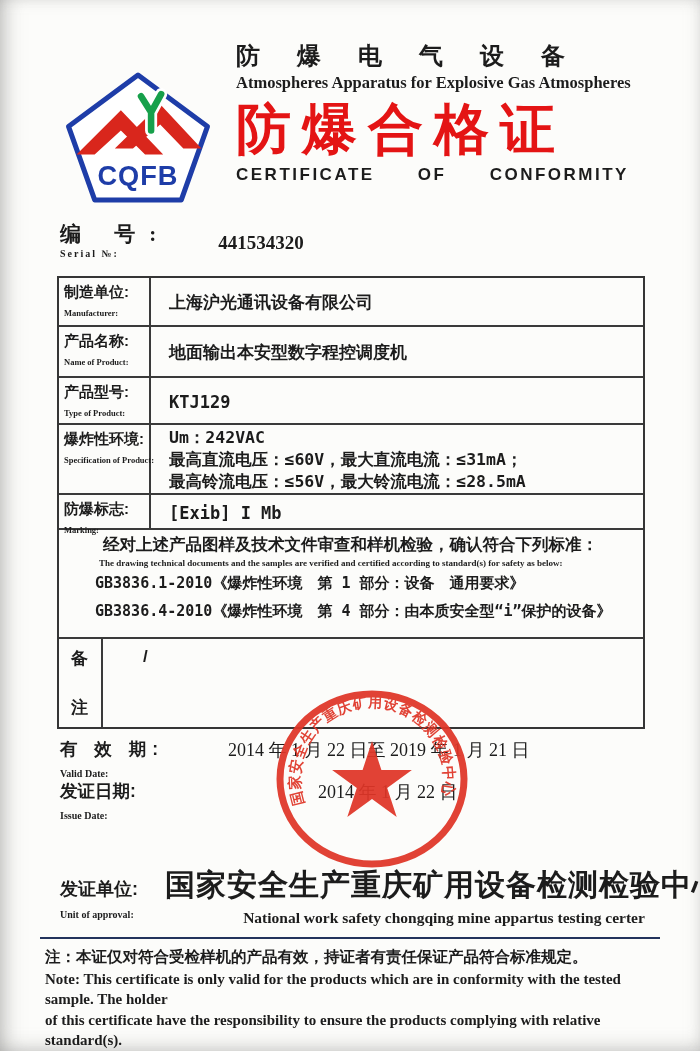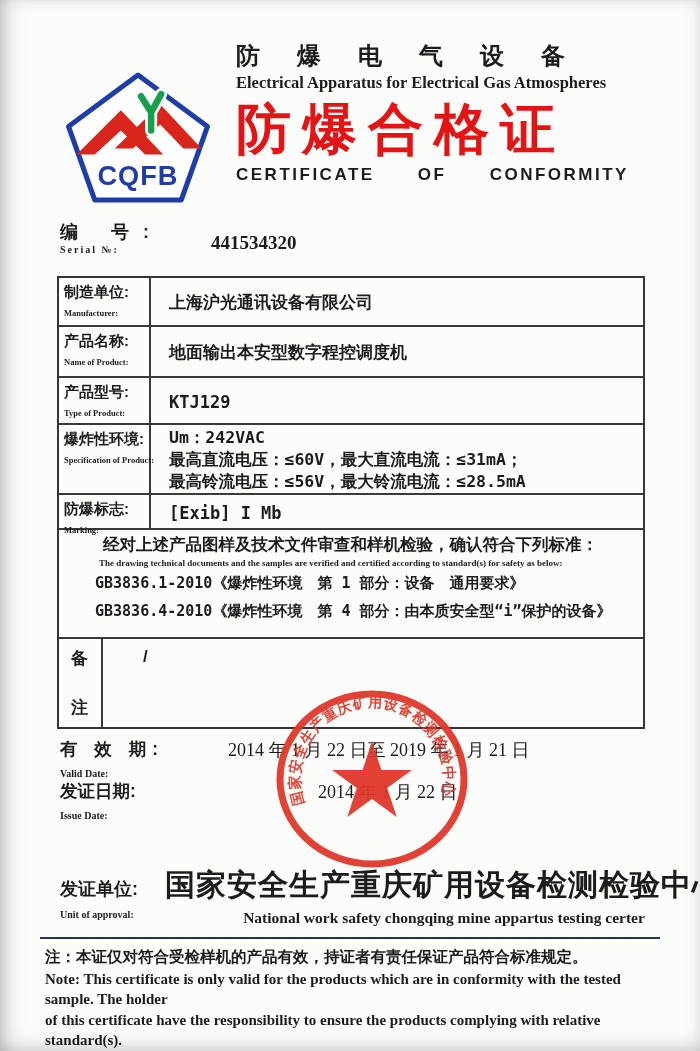--- a/index.html
+++ b/index.html
@@ -17,21 +17,21 @@
   
   .header { position:relative; height:168px; }
   .logo { position:absolute; left:22px; top:28px; width:152px; height:136px; }
   .header-text { margin-left:196px; }
   .zh-spaced { font-size:24px; font-weight:bold; letter-spacing:37px; white-space:nowrap; line-height:1.2; }
   .en-sub { font-family:"Liberation Serif", serif; font-weight:bold; font-size:16.5px; margin-top:2px; white-space:nowrap; }
   .main-title { color:#e41414; font-size:55px; font-weight:bold; letter-spacing:11px; line-height:1.05; margin-top:8px; white-space:nowrap; }
   .main-en { font-size:17px; font-weight:bold; letter-spacing:2.5px; word-spacing:36px; margin-top:6px; white-space:nowrap; }
   
   .serial { display:flex; align-items:flex-start; margin:10px 0 0 20px; height:50px; }
-  .serial-labels .zh { font-size:18px; font-weight:bold; letter-spacing:14px; }
+  .serial-labels .zh { font-size:21px; font-weight:bold; letter-spacing:14px;font-family:Liberation Serif, serif; }
   .serial-labels .en { font-size:10px; font-weight:bold; letter-spacing:2px; font-family:"Liberation Serif", serif; }
   .serial-value { font-family:"Liberation Serif", serif; font-size:19px; font-weight:bold; margin:12px 0 0 48px; }
   
   .cert-table { margin:6px 15px 0 17px; border:2.5px solid #353535; }
   .t-row { display:flex; border-bottom:2px solid #3a3a3a; }
   .t-row:last-child { border-bottom:none; }
   .t-label { width:92px; border-right:2px solid #3a3a3a; padding:5px 2px 2px 5px; flex:none; }
   .t-label .zh { font-size:15px; font-weight:bold; white-space:nowrap; }
   .t-label .en { font-size:8.5px; font-weight:bold; font-family:"Liberation Serif", serif; margin-top:6px; white-space:nowrap; }
   .t-value { flex:1; padding:4px 8px 2px 18px; display:flex; flex-direction:column; justify-content:center; }
@@ -86,21 +86,21 @@
     <svg class="logo" viewBox="0 0 150 135">
       <polygon points="75,5 144,56 118,129 32,129 6,56" fill="#ffffff" stroke="#1e3da8" stroke-width="5" stroke-linejoin="round"></polygon>
       <polygon points="14,84 58,40 100,84 82,84 58,60 32,84" fill="#d9261c"></polygon>
       <polygon points="52,78 97,34 138,78 120,78 97,54 70,78" fill="#d9261c"></polygon>
       <path d="M78,26 L88,42 M98,24 L88,42 M88,42 L88,60" stroke="#ffffff" stroke-width="12" fill="none" stroke-linecap="round"></path>
       <path d="M78,26 L88,42 M98,24 L88,42 M88,42 L88,60" stroke="#17a04b" stroke-width="6.5" fill="none" stroke-linecap="round"></path>
       <text x="75" y="114" text-anchor="middle" font-family="Liberation Sans, sans-serif" font-size="27" font-weight="bold" fill="#1e3da8" letter-spacing="1">CQFB</text>
     </svg>
     <div class="header-text">
       <div class="zh-spaced">防爆电气设备</div>
-      <div class="en-sub">Electrical Apparatus for Electrical Gas Atmospheres</div>
+      <div class="en-sub">Atmospheres Apparatus for Explosive Gas Atmospheres</div>
       <div class="main-title">防爆合格证</div>
       <div class="main-en">CERTIFICATE OF CONFORMITY</div>
     </div>
   </div>
 
   <div class="serial">
     <div class="serial-labels">
       <div class="zh">编 号:</div>
       <div class="en">Serial №:</div>
     </div>

